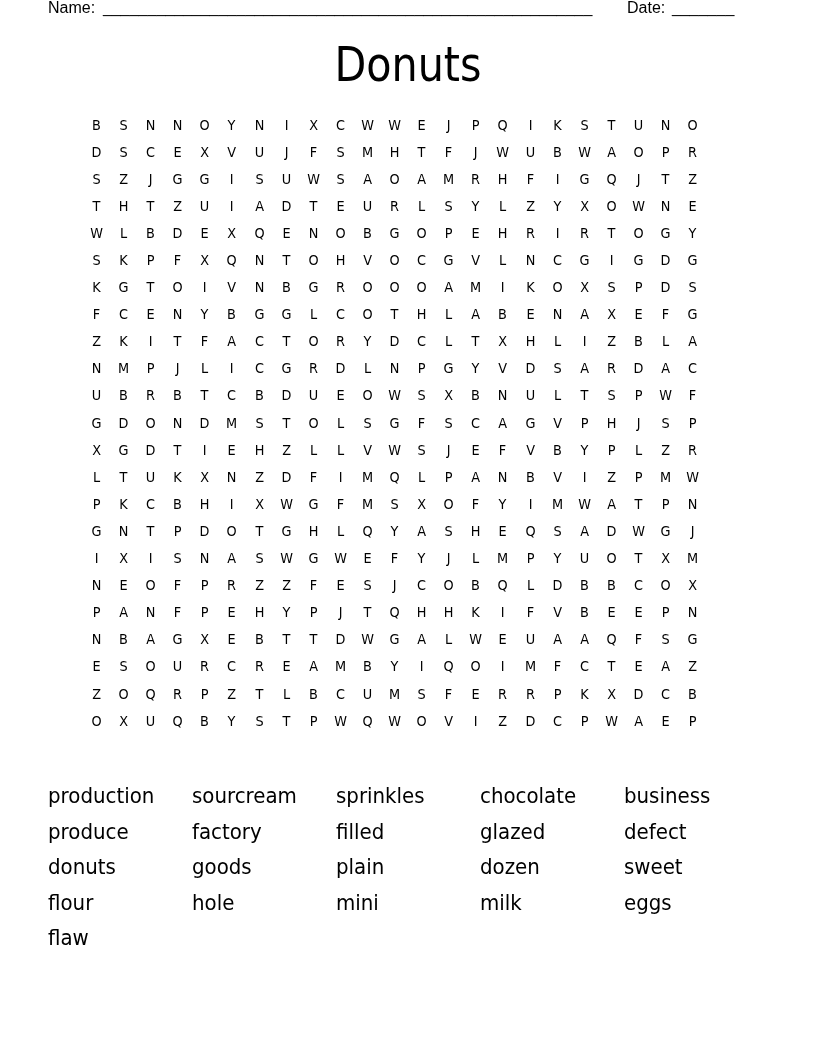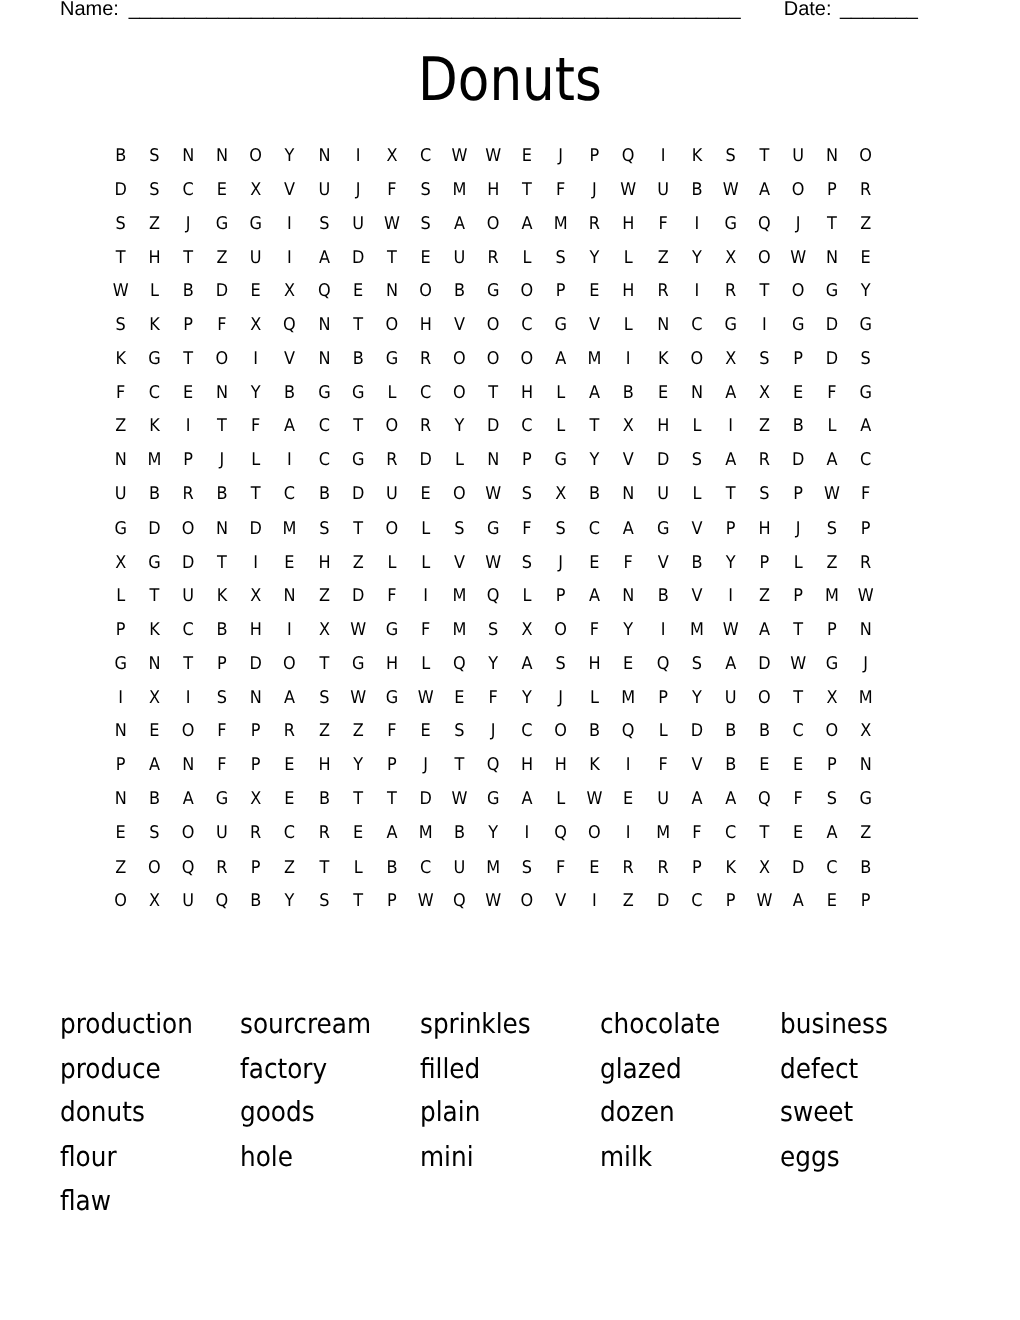--- a/index.html
+++ b/index.html
@@ -27,21 +27,20 @@
     .cell {
       display: flex; align-items: center; justify-content: center;
       font-family: "DejaVu Sans", sans-serif; font-size: 14px;
       transform: scaleX(0.92);
     }
     .words {
       position: absolute; left: 48px; top: 778px;
       display: grid;
       grid-template-columns: repeat(5, 144px);
       grid-auto-rows: 35.5px;
-      margin-top: 24px;
     }
     .word {
       font-family: "DejaVu Sans", sans-serif; font-size: 22px; line-height: 35.5px;
       white-space: nowrap; transform: scaleX(0.9); transform-origin: left center;
     }
   </style>
 </head>
 <body>
 
 <div class="header-line">

